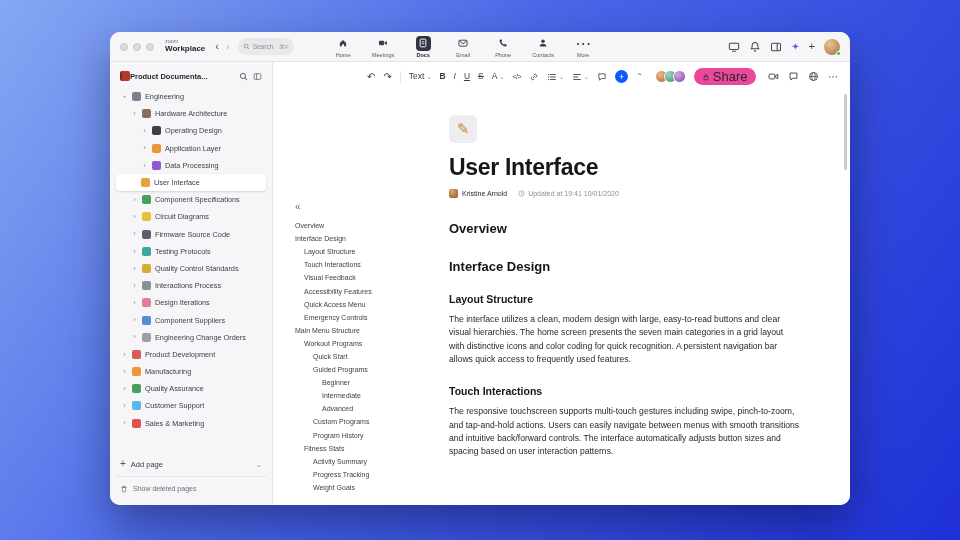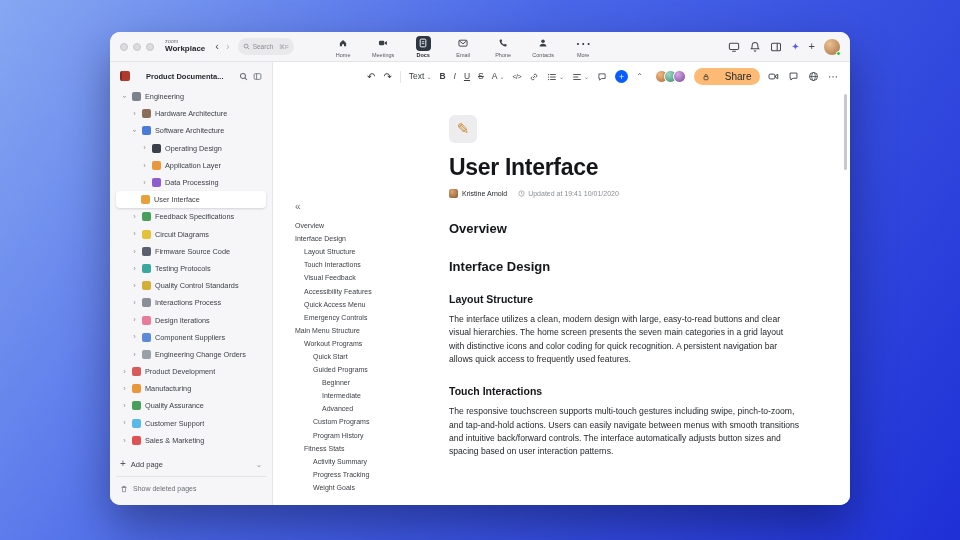--- a/index.html
+++ b/index.html
@@ -40,21 +40,21 @@
   .avatar-sm { width:16px; height:16px; border-radius:50%;
     background:radial-gradient(circle at 35% 30%, #ecc195, #a5713f); position:relative; }
   .avatar-sm .dot { position:absolute; right:-1px; bottom:-1px; width:5px; height:5px;
     border-radius:50%; background:#28c840; border:1px solid #fff; }
 
   
   .winbody { flex:1; display:flex; min-height:0; position:relative; }
 
   .sidebar { width:163px; background:#f6f6f8; border-right:1px solid #e6e6ea;
     display:flex; flex-direction:column; padding-top:9px; }
-  .ws-row { display:flex; align-items:center; gap:16px; padding:0 10px 7px 10px; }
+  .ws-row { display:flex; align-items:center; gap:0; padding:0 10px 7px 10px; }
   .ws-ic { width:10px; height:10px; border-radius:2px; background:#b03a2e;
     border-left:2px solid #7e2a21; flex:0 0 auto; }
   .ws-label { font-size:7.5px; font-weight:bold; color:#26282d; flex:1; white-space:nowrap; overflow:hidden; }
   .ws-act { color:#6b6e74; display:flex; gap:5px; }
   .tree { flex:1; overflow:hidden; padding:0 6px; }
   .trow { display:flex; align-items:center; gap:4px; height:17.2px; padding-right:4px;
     border-radius:4px; color:#3b3e45; cursor:pointer; }
   .trow .chev { width:7px; font-size:7.5px; line-height:1; color:#8c8f95; text-align:center; flex:0 0 auto; }
   .trow .chev.down { display:inline-block; transform:rotate(90deg); }
   .trow .ic { width:9px; height:9px; border-radius:2px; flex:0 0 auto; }
@@ -86,22 +86,22 @@
   .codebtn { font-size:7px; letter-spacing:-.5px; }
   .plusbtn { width:13px; height:13px; border-radius:50%; background:#0b5cff; color:#fff;
     font-size:9px; display:flex; align-items:center; justify-content:center; cursor:pointer; }
   .caretup { font-size:8px; color:#55585e; }
   .avstack { display:flex; align-items:center; margin-left:4px; }
   .av { width:13px; height:13px; border-radius:50%; border:1.5px solid #fff; margin-left:-4px; }
   .av:first-child { margin-left:0; }
   .av1 { background:radial-gradient(circle at 35% 30%, #f0b985, #b06a35); }
   .av2 { background:radial-gradient(circle at 35% 30%, #9fd8c5, #3a8a6d); }
   .av3 { background:radial-gradient(circle at 35% 30%, #d8a7e8, #7a4a9e); }
-  .sharebtn { display:flex; align-items:center; gap:15px; background:#fdba74; border-radius:9px;
-    height:17px; padding:0 8px; font-size:10px; color:#26282d; cursor:pointer; }
+  .sharebtn { display:flex; align-items:center; gap:3px; background:#ec4899; border-radius:9px;
+    height:17px; padding:0 8px; font-size:13px; color:#26282d; cursor:pointer; }
   .tb-right { margin-left:auto; display:flex; gap:9px; align-items:center; color:#3b3e45; }
   .moredots { font-size:10px; color:#3b3e45; }
 
   .content { flex:1; display:flex; min-height:0; overflow:hidden; }
   .outline { width:150px; flex:0 0 auto; padding:111px 0 0 22px; }
   .olcollapse { font-size:10px; color:#6b6e74; line-height:1; margin-bottom:7px; cursor:pointer; }
   .olitem { font-size:7px; color:#3b3e45; height:13.1px; display:flex; align-items:center;
     white-space:nowrap; cursor:pointer; }
   .ol0{padding-left:0} .ol1{padding-left:9px} .ol2{padding-left:18px} .ol3{padding-left:27px}
 
@@ -264,25 +264,20 @@
         <div class="trow lv0">
           <span class="chev down">›</span>
           <span class="ic ic0"></span>
           <span class="tl">Engineering</span>
         </div>
         <div class="trow lv1">
           <span class="chev">›</span>
           <span class="ic ic1"></span>
           <span class="tl">Hardware Architecture</span>
         </div>
-        <div class="trow lv1">
-          <span class="chev down">›</span>
-          <span class="ic ic2"></span>
-          <span class="tl">Software Architecture</span>
-        </div>
         <div class="trow lv2">
           <span class="chev">›</span>
           <span class="ic ic3"></span>
           <span class="tl">Operating Design</span>
         </div>
         <div class="trow lv2">
           <span class="chev">›</span>
           <span class="ic ic4"></span>
           <span class="tl">Application Layer</span>
         </div>
@@ -291,21 +286,21 @@
           <span class="ic ic5"></span>
           <span class="tl">Data Processing</span>
         </div>
         <div class="trow lv2 sel">
           <span class="ic ic6"></span>
           <span class="tl">User Interface</span>
         </div>
         <div class="trow lv1">
           <span class="chev">›</span>
           <span class="ic ic7"></span>
-          <span class="tl">Feedback Specifications</span>
+          <span class="tl">Component Specifications</span>
         </div>
         <div class="trow lv1">
           <span class="chev">›</span>
           <span class="ic ic8"></span>
           <span class="tl">Circuit Diagrams</span>
         </div>
         <div class="trow lv1">
           <span class="chev">›</span>
           <span class="ic ic9"></span>
           <span class="tl">Firmware Source Code</span>

